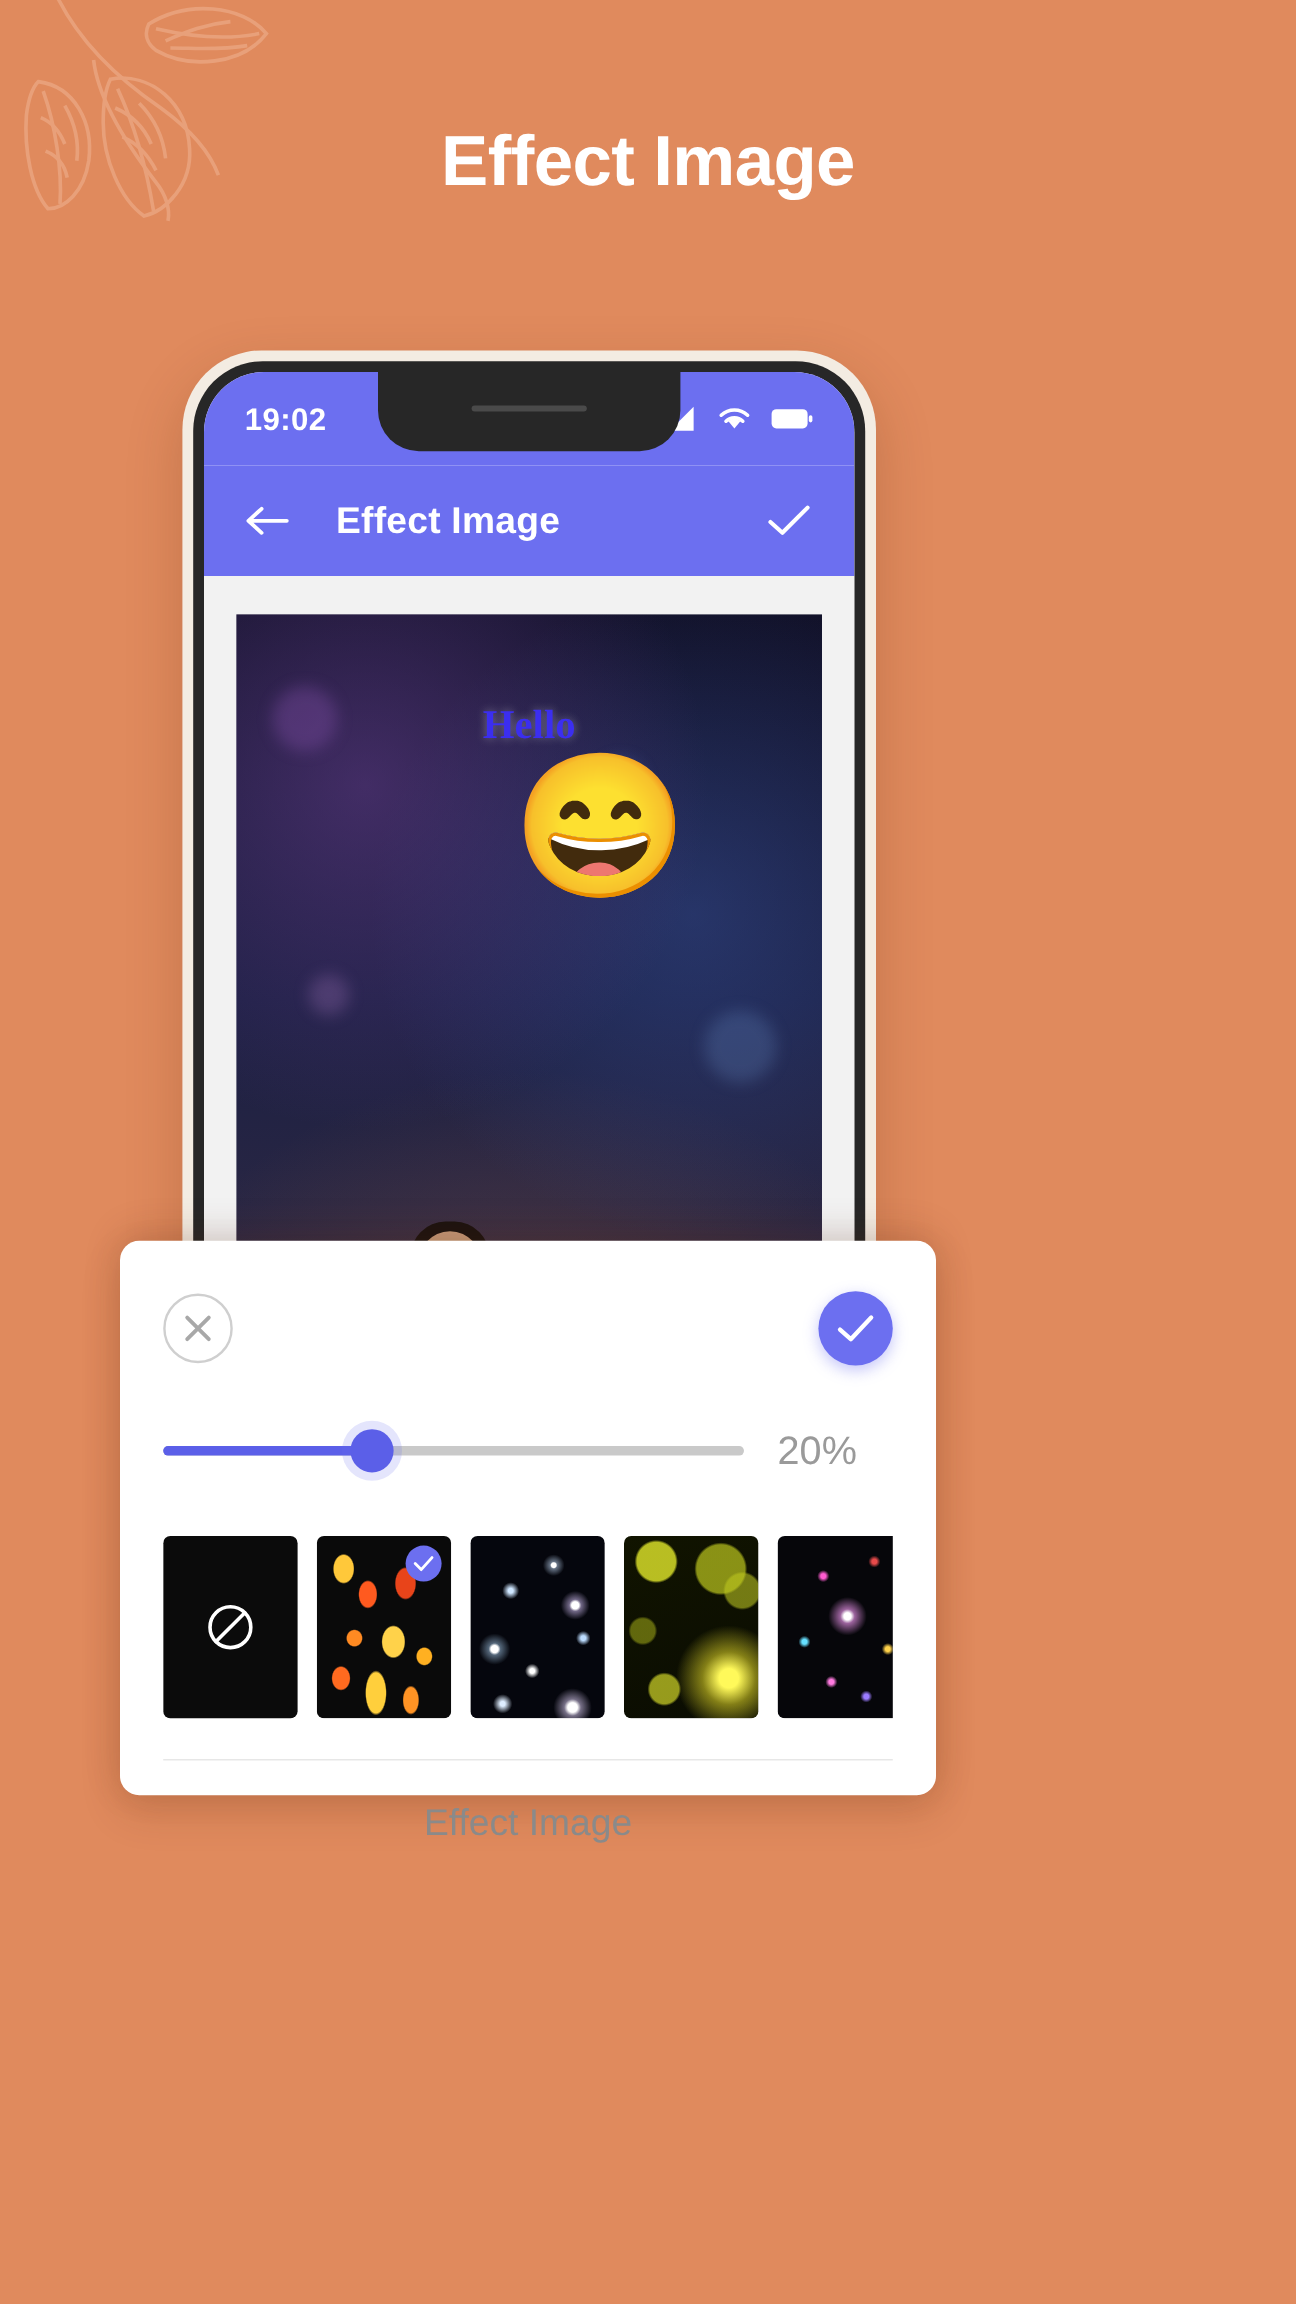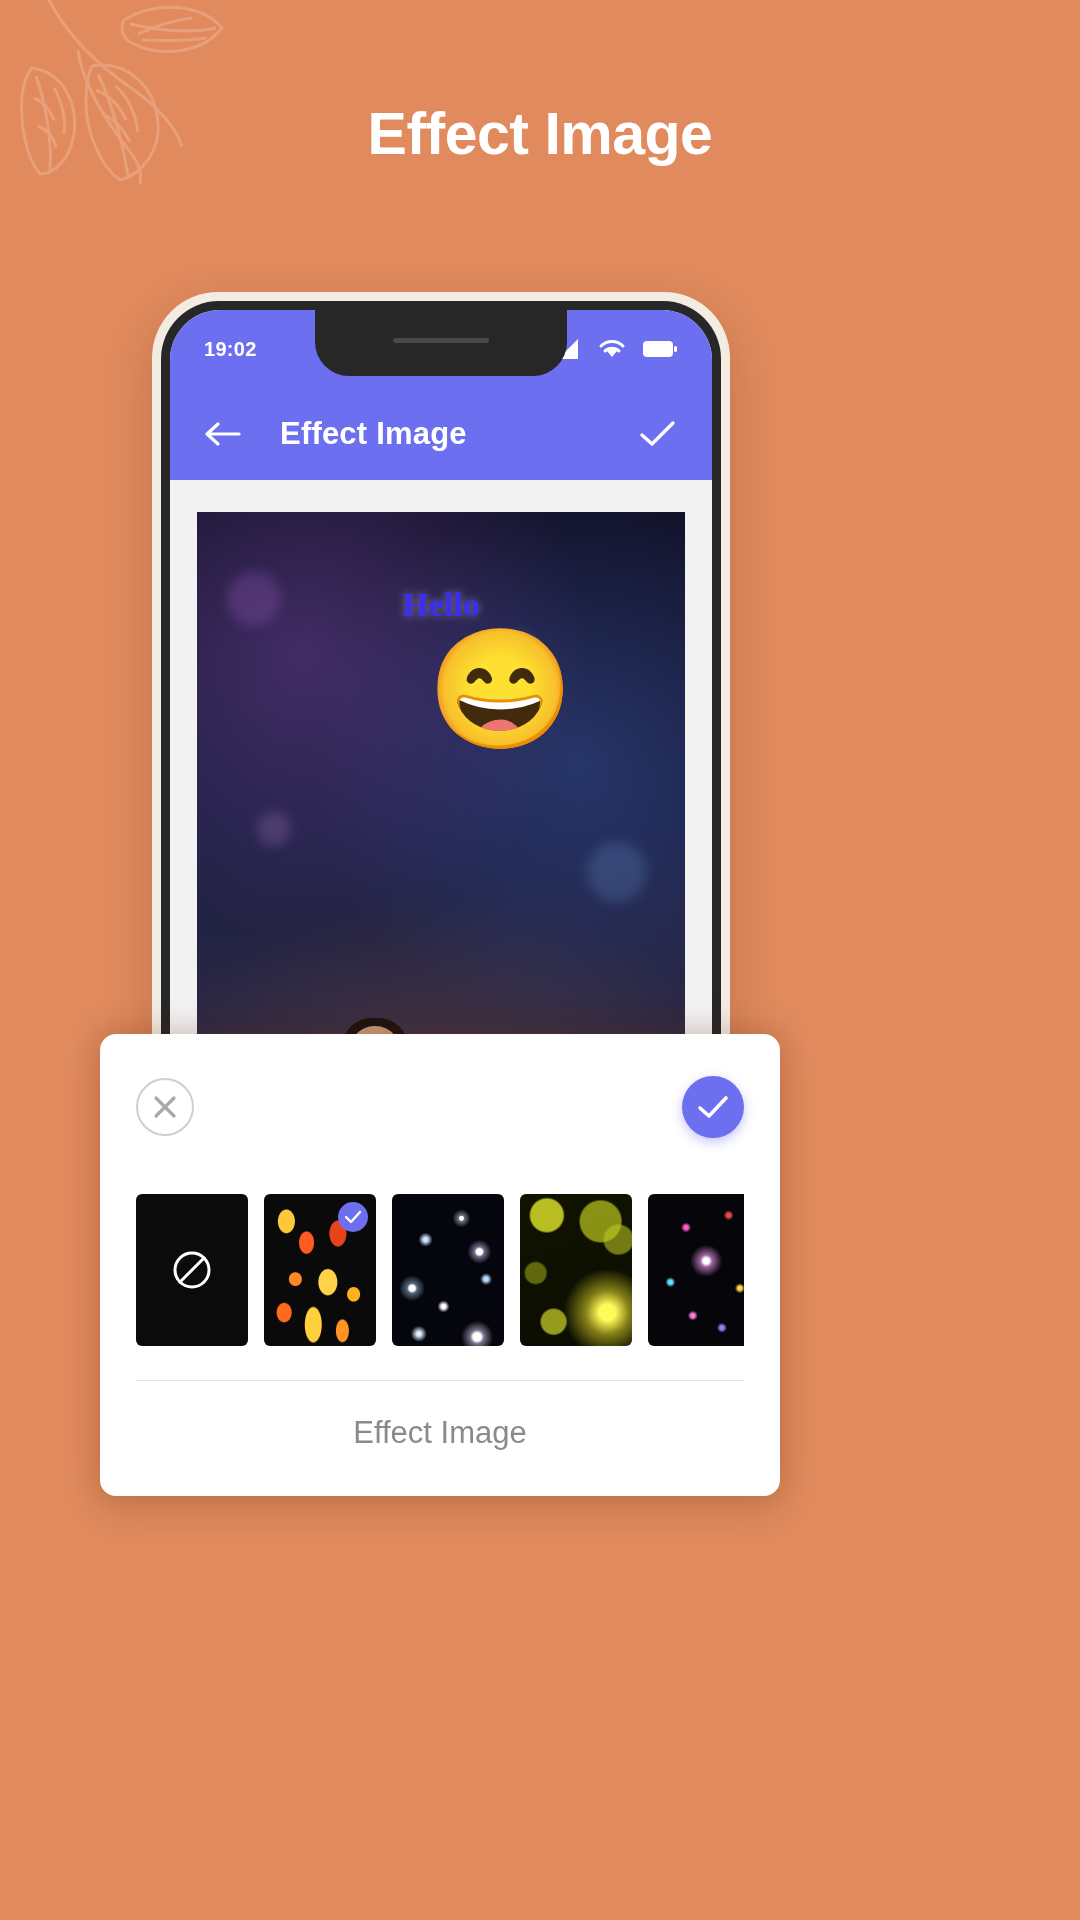--- a/index.html
+++ b/index.html
@@ -46,21 +46,21 @@
 
   
   .statusbar {
     position:relative;
     height:78px;
     background:#6c6ff0;
     display:flex; align-items:center;
     padding:0 34px;
     z-index:2;
   }
-  .clock { color:#fff; font-size:20px; font-weight:600; letter-spacing:.3px; }
+  .clock { color:#fff; font-size:26px; font-weight:600; letter-spacing:.3px; }
   .status-icons { margin-left:auto; display:flex; align-items:center; gap:16px; }
   .notch {
     position:absolute;
     top:0; left:50%; transform:translateX(-50%);
     width:252px; height:66px;
     background:#272727;
     border-bottom-left-radius:34px;
     border-bottom-right-radius:34px;
     z-index:3;
   }
@@ -401,20 +401,27 @@
           <path d="M5 5 L23 23 M23 5 L5 23" stroke="#a8a8a8" stroke-width="3.2" stroke-linecap="round"></path>
         </svg>
     </div>
     <div class="btn-apply">
       <svg width="34" height="28" viewBox="0 0 34 28">
           <path d="M4 15 L13 23 L30 5" stroke="#fff" stroke-width="3.6" fill="none" stroke-linecap="round" stroke-linejoin="round"></path>
         </svg>
     </div>
   </div>
 
+  <div class="slider-row">
+    <div class="slider">
+      <div class="slider-fill" id="sliderFill" style="width: 36%;"></div>
+      <div class="slider-thumb" id="sliderThumb" style="left: 36%;"></div>
+    </div>
+    <div class="slider-value">20%</div>
+  </div>
 
   <div class="thumbs">
     <div class="thumb t-none">
       <svg width="50" height="50" viewBox="0 0 50 50">
           <circle cx="25" cy="25" r="17" stroke="#fff" stroke-width="3" fill="none"></circle>
           <path d="M13 37 L37 13" stroke="#fff" stroke-width="3" stroke-linecap="round"></path>
         </svg>
     </div>
     <div class="thumb t-leaves">
       <div class="thumb-badge">

